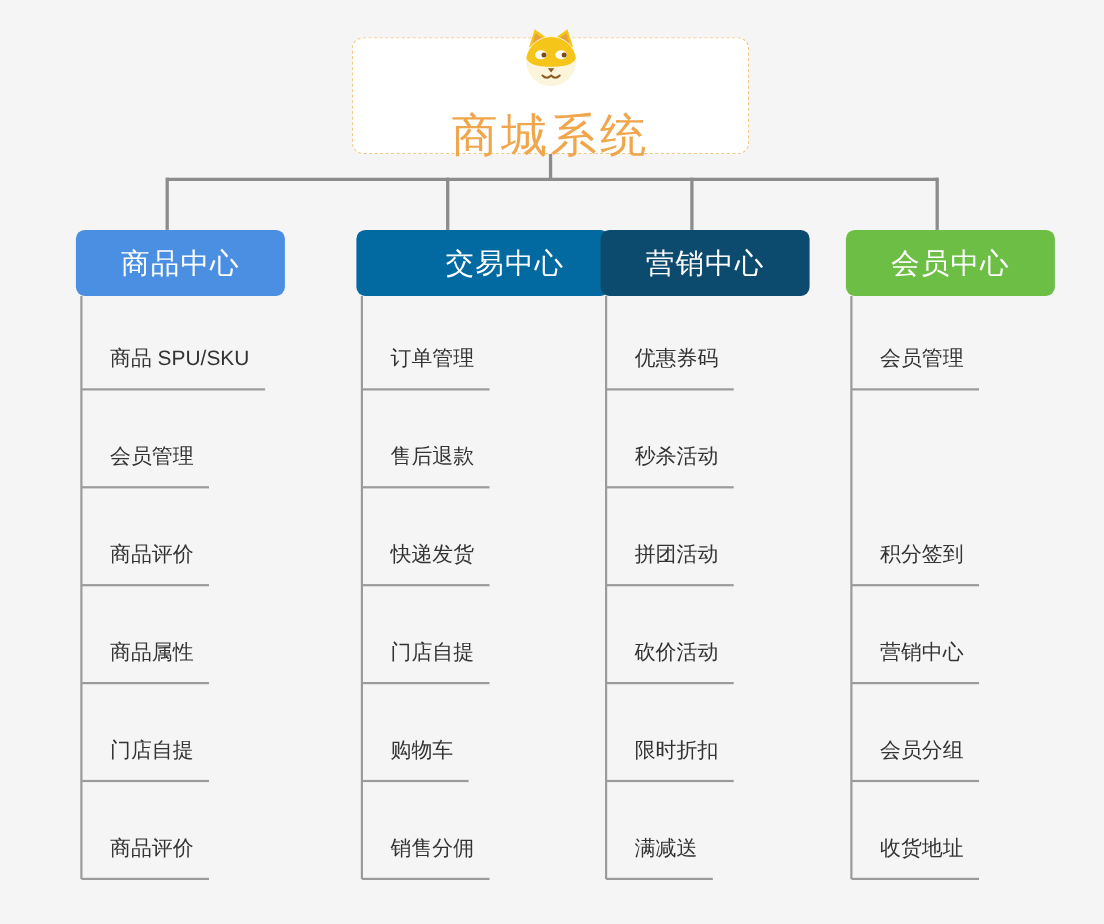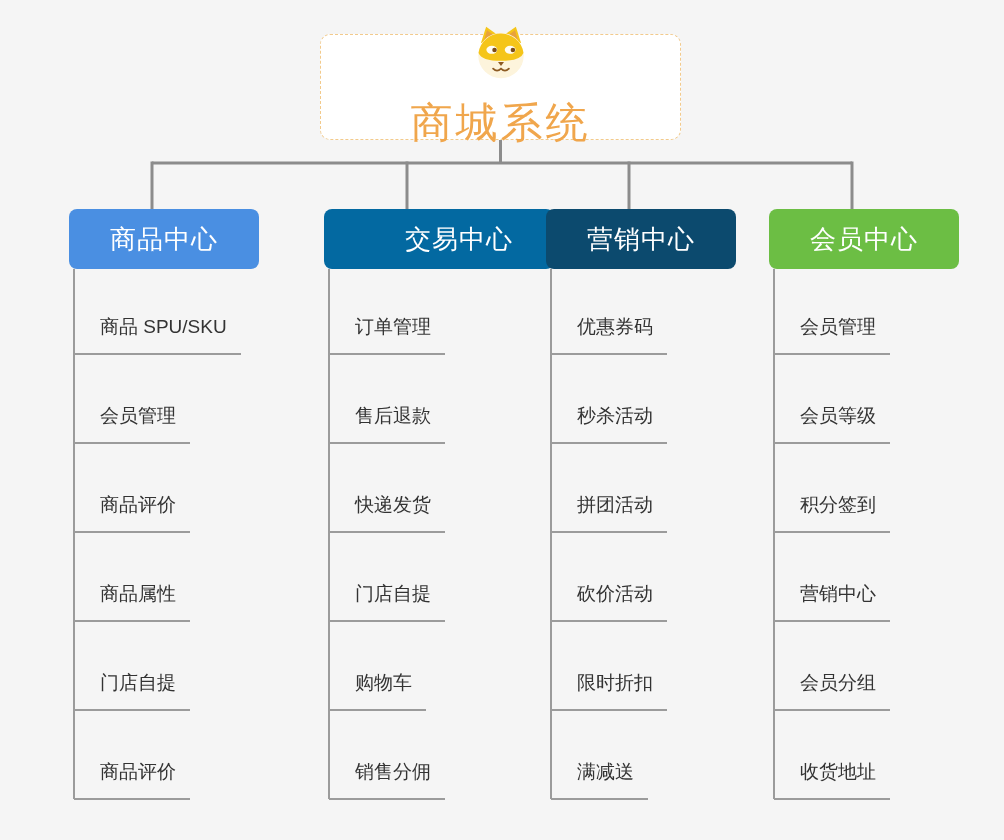--- a/index.html
+++ b/index.html
@@ -111,19 +111,18 @@
   <div class="leaf c2 r6">销售分佣</div>
 
   <div class="leaf c3 r1">优惠券码</div>
   <div class="leaf c3 r2">秒杀活动</div>
   <div class="leaf c3 r3">拼团活动</div>
   <div class="leaf c3 r4">砍价活动</div>
   <div class="leaf c3 r5">限时折扣</div>
   <div class="leaf c3 r6">满减送</div>
 
   <div class="leaf c4 r1">会员管理</div>
-  <div class="leaf c4 r2">会员等级</div>
   <div class="leaf c4 r3">积分签到</div>
   <div class="leaf c4 r4">营销中心</div>
   <div class="leaf c4 r5">会员分组</div>
   <div class="leaf c4 r6">收货地址</div>
 
 </div>
 
 </body></html>

